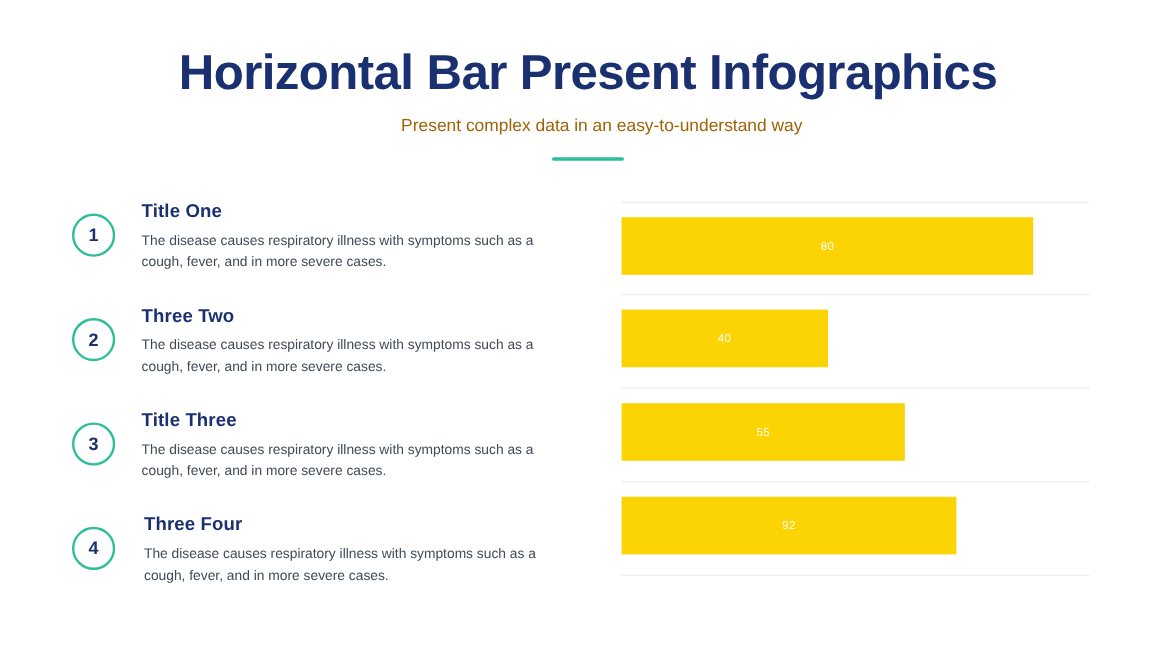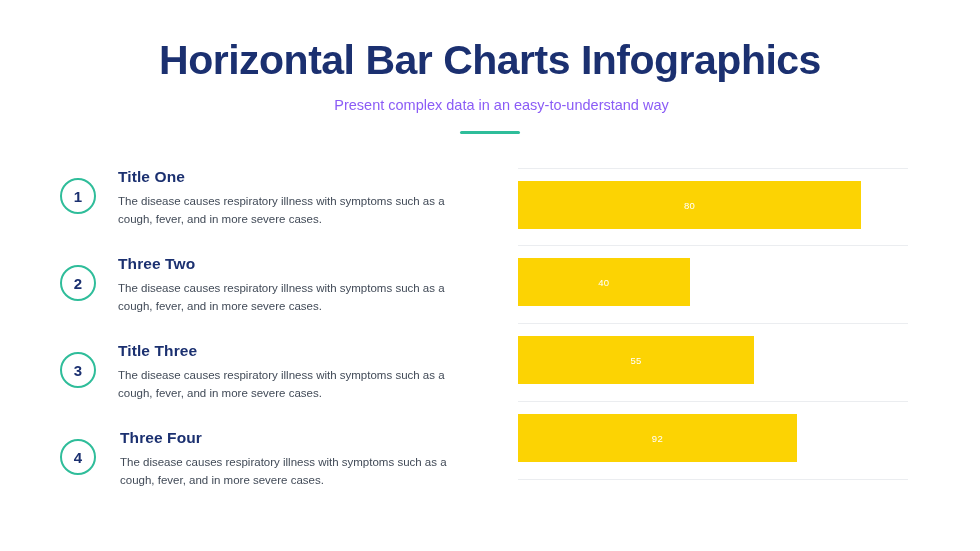--- a/index.html
+++ b/index.html
@@ -29,21 +29,21 @@
   .title {
     font-size: 41px;
     font-weight: bold;
     color: #1b3070;
     letter-spacing: -0.5px;
     line-height: 1.1;
     margin: 0;
   }
   .subtitle {
     font-size: 14.5px;
-    color: #8b5cf6;
+    color: #a16207;
     margin: 14px 0 0 0;
     font-weight: normal;
     padding-left: 23px;
   }
   .divider {
     width: 60px;
     height: 3px;
     background: #2fbd9a;
     margin: 18px auto 0 auto;
     border-radius: 2px;
@@ -151,21 +151,21 @@
     color: #ffffff;
     letter-spacing: 0.3px;
   }
 </style>
 </head>
 <body>
 
 <div class="slide">
 
   <div class="header">
-    <h1 class="title">Horizontal Bar Charts Infographics</h1>
+    <h1 class="title">Horizontal Bar Present Infographics</h1>
     <p class="subtitle">Present complex data in an easy-to-understand way</p>
     <div class="divider"></div>
   </div>
 
   <div class="content">
 
     <div class="rows">
 
       <div class="row row-1">
         <div class="badge">1</div>

